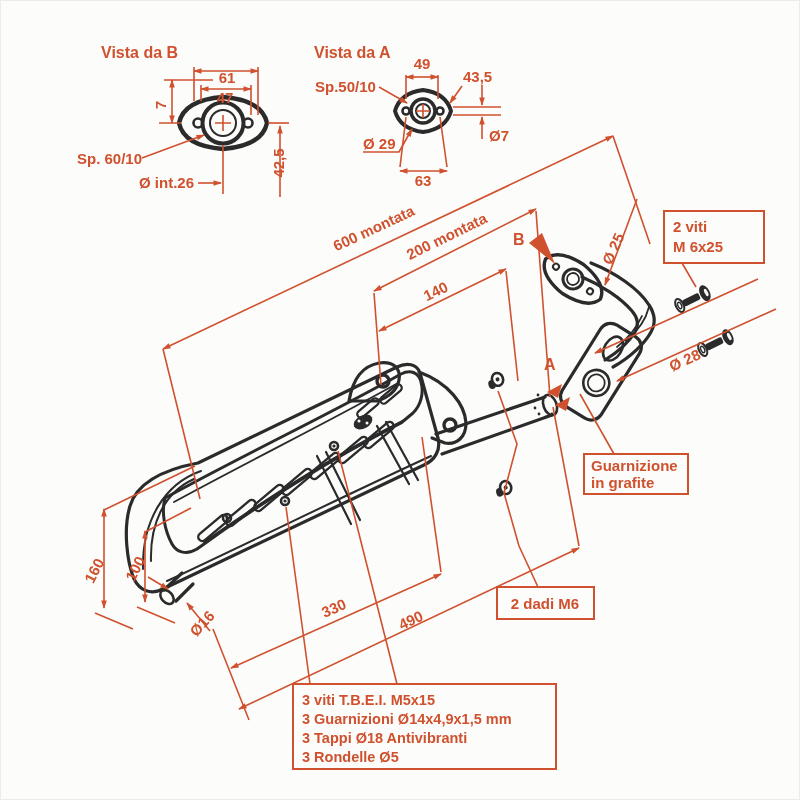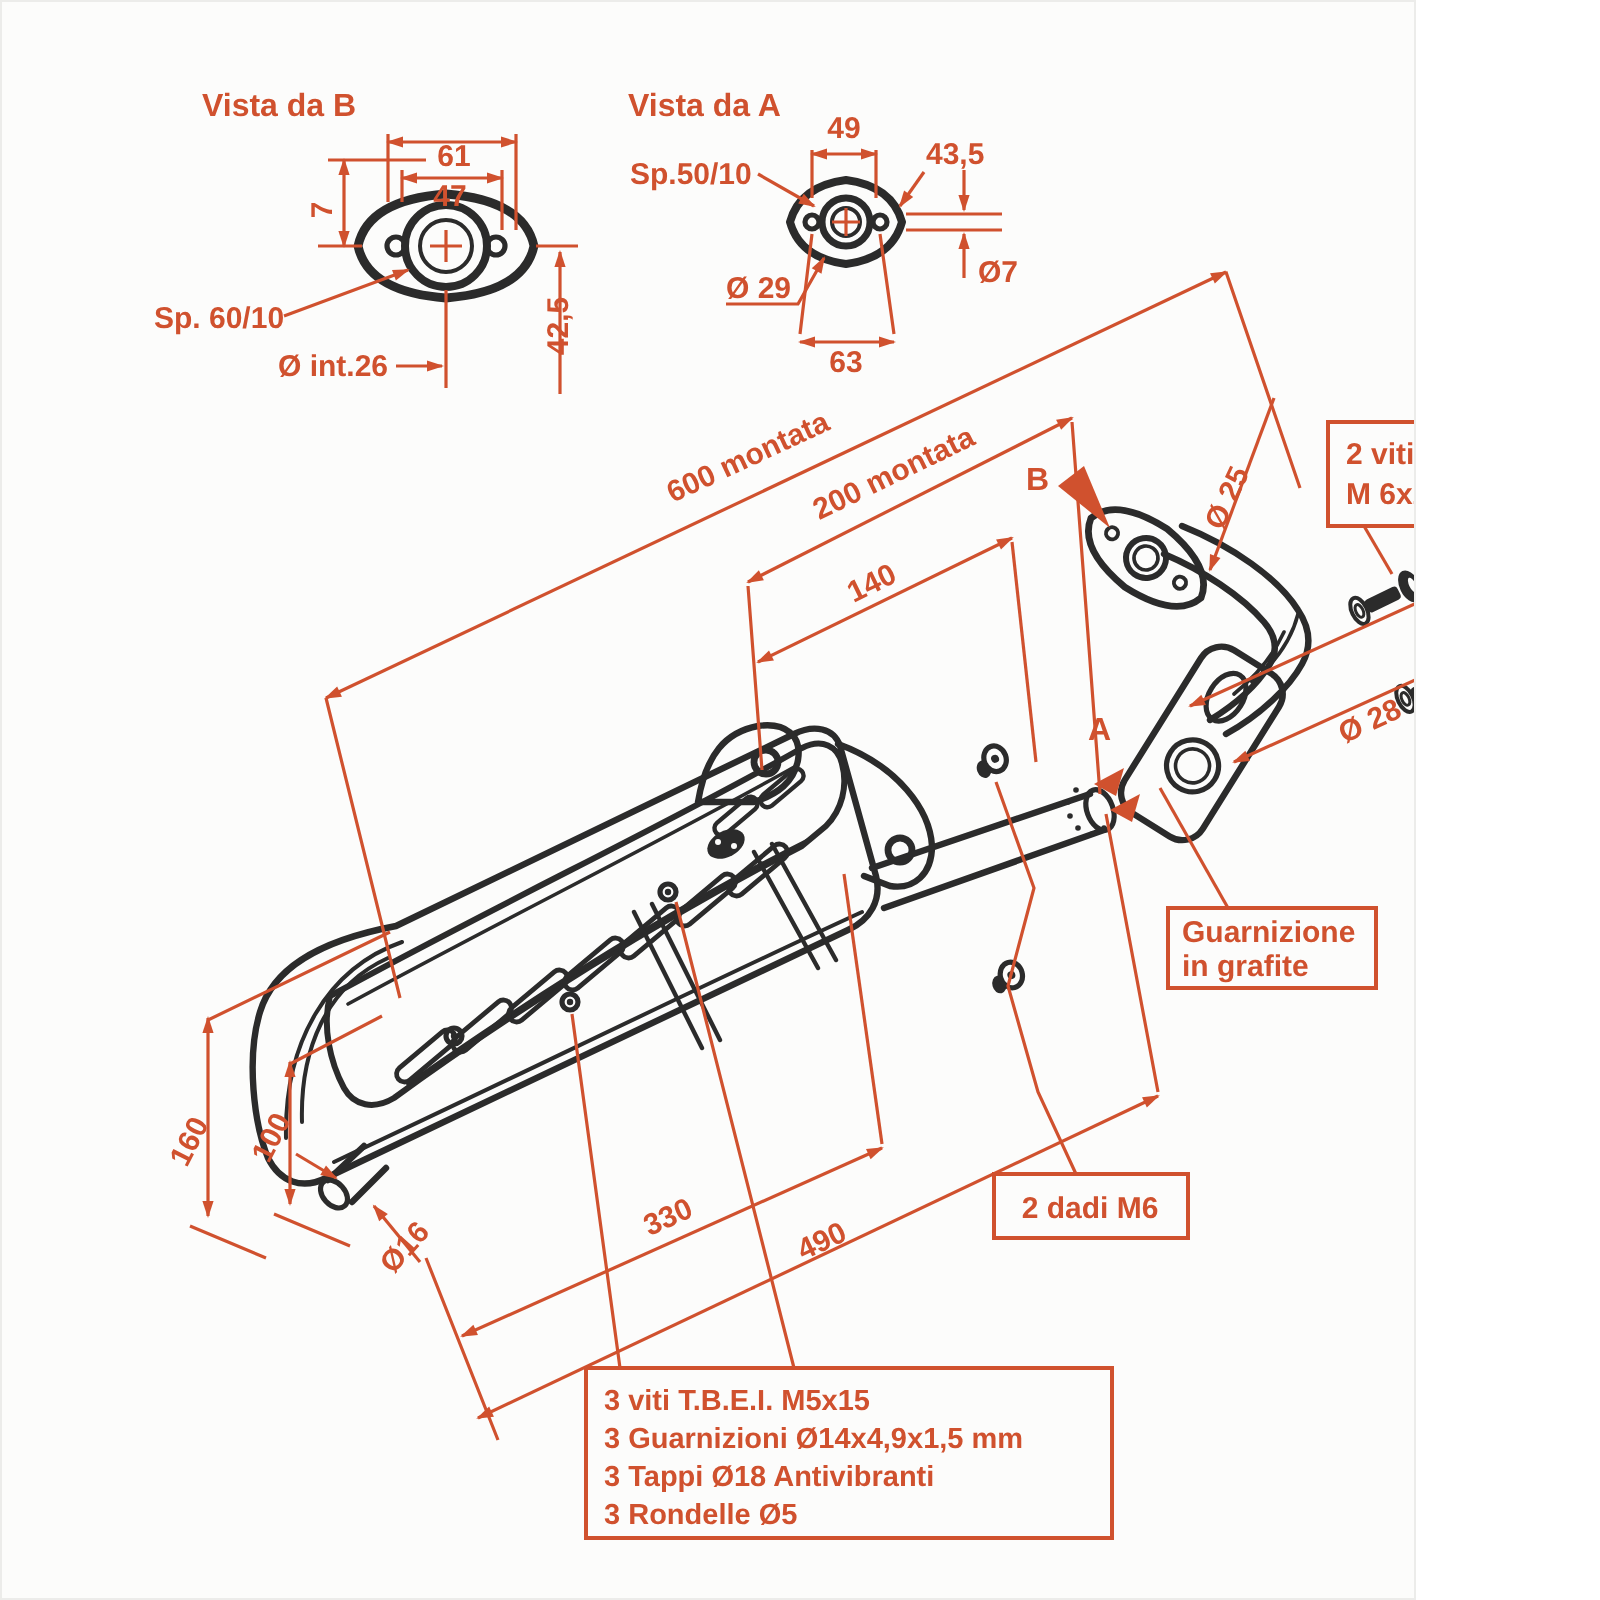--- a/index.html
+++ b/index.html
@@ -1,16 +1,16 @@
 <!DOCTYPE html>
 <html><head>
 <meta charset="utf-8">
 <style>
   html,body{margin:0;padding:0;background:#ffffff;}
-  #stage{position:relative;width:708px;height:800px;background:#fcfcfb;overflow:hidden;
+  #stage{position:relative;width:800px;height:800px;background:#fcfcfb;overflow:hidden;
          border:1px solid #ececea;box-sizing:border-box;
          font-family:"Liberation Sans", sans-serif;}
   svg{display:block}
   
   .ink   {stroke:#2b2b2b;fill:none;stroke-width:3.2;stroke-linecap:round;stroke-linejoin:round;}
   .ink2  {stroke:#2b2b2b;fill:none;stroke-width:2;stroke-linecap:round;}
   .ink3  {stroke:#2b2b2b;fill:none;stroke-width:2.6;stroke-linecap:round;}
   .inkf  {fill:#2b2b2b;stroke:none;}
   .white {fill:#fcfcfb;}
   

